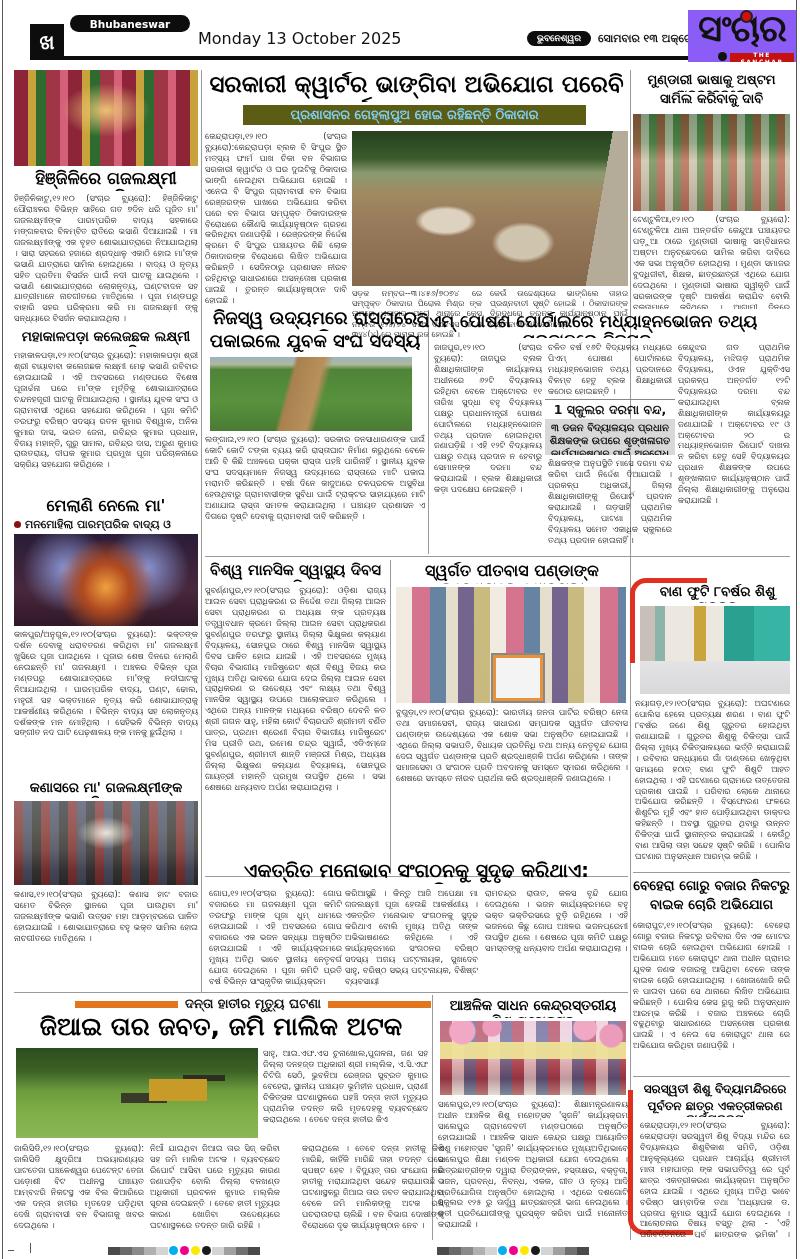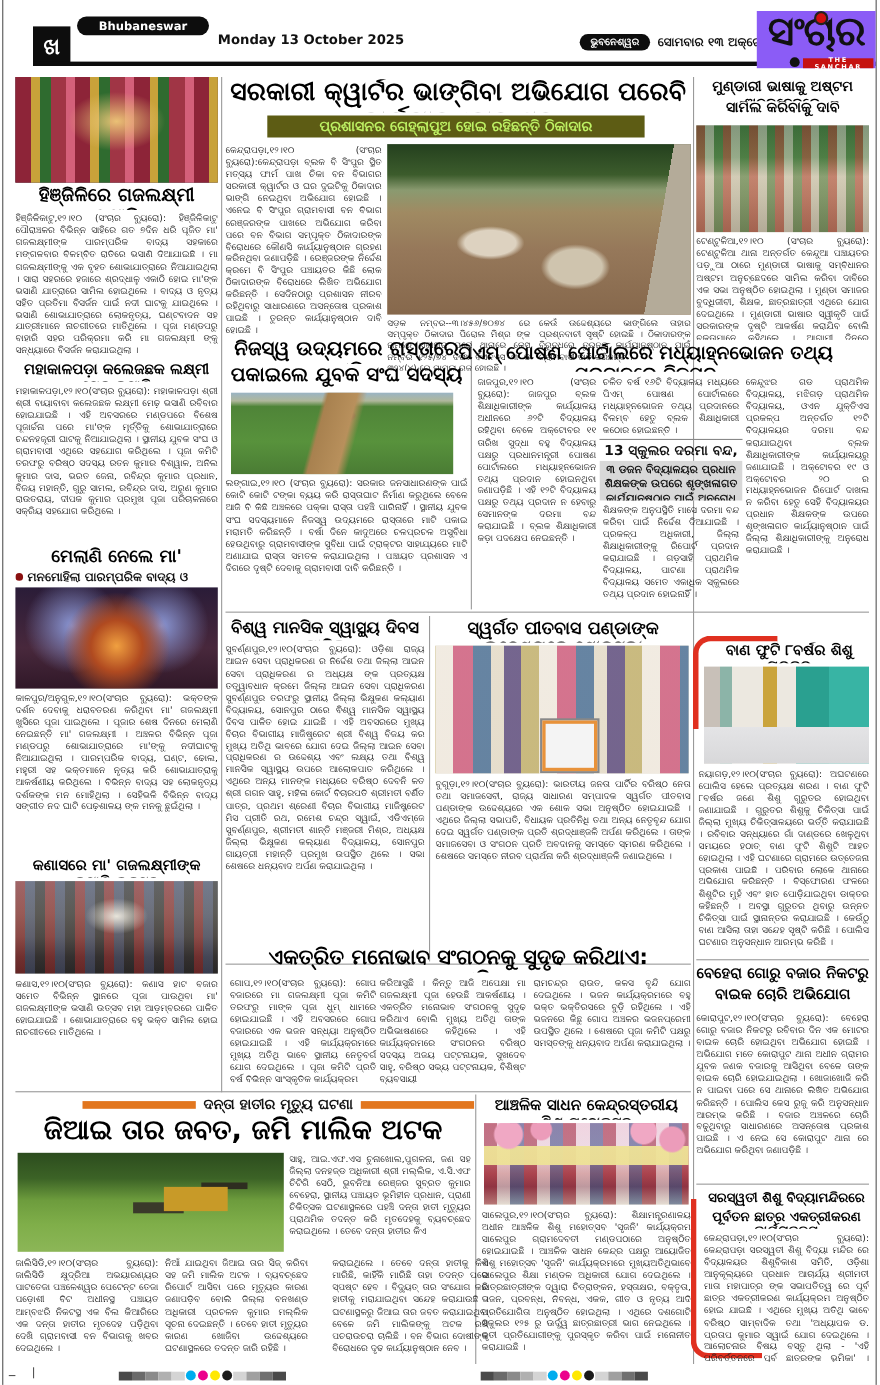--- a/index.html
+++ b/index.html
@@ -8,21 +8,21 @@
   .abs{position:absolute;}
   .hl{font-weight:bold;color:#000;text-align:center;line-height:1.12;overflow:hidden;}
   .body-txt{font-size:8.3px;line-height:1.32;text-align:justify;color:#1b1b1b;overflow:hidden;word-break:break-word;}
   .caption{font-size:8px;line-height:1.28;text-align:justify;color:#1b1b1b;overflow:hidden;}
   .vrule{width:1px;background:#9a9a9a;}
   .hrule{height:1px;background:#9a9a9a;}
   .thickrule{background:#0d0d0d;}
   .pill{background:#0d0d0d;color:#fff;font-weight:bold;border-radius:9px;
         display:flex;align-items:center;justify-content:center;overflow:hidden;}
   .sq{background:#0d0d0d;color:#fff;font-weight:bold;display:flex;align-items:center;justify-content:center;}
-  .subhead{background:#5d5c14;color:#bef264;font-weight:bold;display:flex;align-items:center;justify-content:center;overflow:hidden;}
+  .subhead{background:#5d5c14;color:#7dd3fc;font-weight:bold;display:flex;align-items:center;justify-content:center;overflow:hidden;}
   .photo{overflow:hidden;}
   .kicker{display:flex;align-items:center;gap:7px;}
   .kbar{flex:1;height:7px;background:#e2761e;}
   .ktext{font-weight:bold;font-size:13px;white-space:nowrap;}
   .pmbox{overflow:hidden;text-align:center;font-weight:bold;border-top:1px solid #888;}
   .pmbox .l1{font-size:12.5px;padding:2px 0 1px;}
   .pmbox .l2{background:#d8d8d8;font-size:10px;line-height:1.3;padding:2px 2px 3px;}
   .bracket-tl{border-left:5px solid #e03020;border-top:5px solid #e03020;border-top-left-radius:16px;}
   .bracket-bl{border-left:5px solid #e03020;border-bottom:5px solid #e03020;border-bottom-left-radius:16px;}
   .reg{display:flex;align-items:center;}
@@ -90,21 +90,21 @@
   <div class="abs" style="left:2px;top:0;width:1px;height:1259px;background:#555;"></div>
   <div class="abs" style="left:796px;top:0;width:1px;height:1259px;background:#555;"></div>
 
   <div class="abs sq" style="left:30px;top:24px;width:34px;height:35px;font-size:20px;">
     <span>ଖ</span>
   </div>
   <div class="abs thickrule" style="left:30px;top:56px;width:766px;height:4px;"></div>
   <div class="abs pill" style="left:70px;top:15px;width:120px;height:17px;font-size:10.5px;">
     <span>Bhubaneswar</span>
   </div>
-  <div class="abs" style="left:198px;top:29px;font-size:12px;font-weight:bold;">Monday 13 October 2025</div>
+  <div class="abs" style="left:198px;top:29px;font-size:16px;font-weight:normal;">Monday 13 October 2025</div>
 
   <div class="abs pill" style="left:527px;top:31px;width:64px;height:15px;font-size:9px;">
     <span>ଭୁବନେଶ୍ୱର</span>
   </div>
   <div class="abs" style="left:598px;top:32px;font-size:11px;font-weight:bold;">ସୋମବାର ୧୩ ଅକ୍ଟୋବର ୨୦୨୫</div>
 
   <div class="abs mast" style="left:688px;top:10px;width:108px;height:52px;">
     <span class="mast-word">ସଂଚାର</span>
     <span class="mast-dot" style="left:52px;top:0;"></span>
     <span class="mast-ball" style="left:30px;top:42px;"></span>
@@ -153,21 +153,21 @@
 
   <div class="abs hl" style="left:205px;top:308px;width:220px;height:23px;font-size:18px;">ନିଜସ୍ୱ ଉଦ୍ୟମରେ ରାସ୍ତାରେ ମାଟି</div>
   <div class="abs hl" style="left:205px;top:331px;width:220px;height:23px;font-size:18px;">ପକାଇଲେ ଯୁବକ ସଂଘ ସଦସ୍ୟ</div>
   <div class="abs photo ph-mati" style="left:210px;top:357px;width:202px;height:74px;"></div>
   <div class="abs body-txt" style="left:205px;top:434px;width:220px;height:118px;">ଲଙ୍ଗାଇ,୧୨।୧୦ (ସଂଚାର ବ୍ୟୁରୋ): ସରକାର ଜନସାଧାରଣଙ୍କ ପାଇଁ କୋଟି କୋଟି ଟଙ୍କା ବ୍ୟୟ କରି ରାସ୍ତାଘାଟ ନିର୍ମାଣ କରୁଥିଲେ ବେଳେ ଆଜି ବି କିଛି ଅଞ୍ଚଳରେ ପକ୍କା ରାସ୍ତା ପହଞ୍ଚି ପାରିନାହିଁ । ସ୍ଥାନୀୟ ଯୁବକ ସଂଘ ସଦସ୍ୟମାନେ ନିଜସ୍ୱ ଉଦ୍ୟମରେ ରାସ୍ତାରେ ମାଟି ପକାଇ ମରାମତି କରିଛନ୍ତି । ବର୍ଷା ଦିନେ କାଦୁଅରେ ଚଳପ୍ରଚଳ ଅସୁବିଧା ହେଉଥିବାରୁ ଗ୍ରାମବାସୀଙ୍କ ସୁବିଧା ପାଇଁ ଟ୍ରାକ୍ଟର ସାହାଯ୍ୟରେ ମାଟି ଅଣାଯାଇ ରାସ୍ତା ସମତଳ କରାଯାଇଥିଲା । ପଞ୍ଚାୟତ ପ୍ରଶାସନ ଏ ଦିଗରେ ଦୃଷ୍ଟି ଦେବାକୁ ଗ୍ରାମବାସୀ ଦାବି କରିଛନ୍ତି ।</div>
 
   <div class="abs hl" style="left:384px;top:312px;width:406px;height:26px;font-size:17px;">ପିଏମ୍ ପୋଷଣ ପୋର୍ଟାଲରେ ମଧ୍ୟାହ୍ନଭୋଜନ ତଥ୍ୟ ପ୍ରଦାନରେ ବିଳମ୍ବ</div>
   <div class="abs body-txt" style="left:434px;top:342px;width:108px;height:210px;">ଜାଜପୁର,୧୨।୧୦ (ସଂଚାର ବ୍ୟୁରୋ): ଜାଜପୁର ବ୍ଲକ ଶିକ୍ଷାଧିକାରୀଙ୍କ କାର୍ଯ୍ୟାଳୟ ଅଧୀନରେ ୬୨ଟି ବିଦ୍ୟାଳୟ ରହିଥିବା ବେଳେ ଅକ୍ଟୋବର ୧୧ ତାରିଖ ସୁଦ୍ଧା ବହୁ ବିଦ୍ୟାଳୟ ପକ୍ଷରୁ ପ୍ରଧାନମନ୍ତ୍ରୀ ପୋଷଣ ପୋର୍ଟାଲରେ ମଧ୍ୟାହ୍ନଭୋଜନ ତଥ୍ୟ ପ୍ରଦାନ ହୋଇନଥିବା ଜଣାପଡ଼ିଛି । ଏହି ୧୨ଟି ବିଦ୍ୟାଳୟ ପକ୍ଷରୁ ତଥ୍ୟ ପ୍ରଦାନ ନ ହେବାରୁ ସେମାନଙ୍କ ଦରମା ବନ୍ଦ କରାଯାଇଛି । ବ୍ଲକ ଶିକ୍ଷାଧିକାରୀ କଡ଼ା ପଦକ୍ଷେପ ନେଇଛନ୍ତି ।</div>
   <div class="abs body-txt" style="left:548px;top:342px;width:124px;height:55px;">ଚଳିତ ବର୍ଷ ୧୬ଟି ବିଦ୍ୟାଳୟ ମଧ୍ୟରେ ପିଏମ୍ ପୋଷଣ ପୋର୍ଟାଲରେ ମଧ୍ୟାହ୍ନଭୋଜନ ତଥ୍ୟ ପ୍ରଦାନରେ ବିଳମ୍ବ ହେତୁ ବ୍ଲକ ଶିକ୍ଷାଧିକାରୀ କଠୋର ହୋଇଛନ୍ତି ।</div>
   <div class="abs pmbox" style="left:545px;top:399px;width:130px;height:55px;">
-    <div class="l1">13 ସ୍କୁଲର ଦରମା ବନ୍ଦ,</div>
+    <div class="l1">1 ସ୍କୁଲର ଦରମା ବନ୍ଦ,</div>
     <div class="l2">୩ ଡଜନ ବିଦ୍ୟାଳୟର ପ୍ରଧାନ ଶିକ୍ଷକଙ୍କ ଉପରେ ଶୃଙ୍ଖଳାଗତ କାର୍ଯ୍ୟାନୁଷ୍ଠାନ ପାଇଁ ଅନୁରୋଧ</div>
   </div>
   <div class="abs body-txt" style="left:548px;top:458px;width:124px;height:94px;">ଶିକ୍ଷକଙ୍କ ଅନୁପସ୍ଥିତି ମାସେ ଦରମା ବନ୍ଦ କରିବା ପାଇଁ ନିର୍ଦ୍ଦେଶ ଦିଆଯାଇଛି । ପ୍ରକଳ୍ପ ଅଧିକାରୀ, ଜିଲ୍ଲା ଶିକ୍ଷାଧିକାରୀଙ୍କୁ ରିପୋର୍ଟ ପ୍ରଦାନ କରାଯାଇଛି । ଗଡ଼ସାହି ପ୍ରାଥମିକ ବିଦ୍ୟାଳୟ, ପାଟଣା ପ୍ରାଥମିକ ବିଦ୍ୟାଳୟ ସମେତ ଏକାଧିକ ସ୍କୁଲରେ ତଥ୍ୟ ପ୍ରଦାନ ହୋଇନାହିଁ ।</div>
   <div class="abs body-txt" style="left:678px;top:342px;width:112px;height:210px;">କେନ୍ଦୁଝର ଗଡ ପ୍ରାଥମିକ ବିଦ୍ୟାଳୟ, ମଝିଗଡ଼ ପ୍ରାଥମିକ ବିଦ୍ୟାଳୟ, ଓଏନ ଯୁକ୍ତିଏସ ପ୍ରକଳ୍ପ ଅନ୍ତର୍ଗତ ୧୨ଟି ବିଦ୍ୟାଳୟର ଦରମା ବନ୍ଦ କରାଯାଇଥିବା ବ୍ଲକ ଶିକ୍ଷାଧିକାରୀଙ୍କ କାର୍ଯ୍ୟାଳୟରୁ ଜଣାଯାଇଛି । ଅକ୍ଟୋବର ୧୯ ଓ ଅକ୍ଟୋବର ୨୦ ର ମଧ୍ୟାହ୍ନଭୋଜନ ରିପୋର୍ଟ ଦାଖଲ ନ କରିବା ହେତୁ ସେହି ବିଦ୍ୟାଳୟର ପ୍ରଧାନ ଶିକ୍ଷକଙ୍କ ଉପରେ ଶୃଙ୍ଖଳାଗତ କାର୍ଯ୍ୟାନୁଷ୍ଠାନ ପାଇଁ ଜିଲ୍ଲା ଶିକ୍ଷାଧିକାରୀଙ୍କୁ ଅନୁରୋଧ କରାଯାଇଛି ।</div>
 
   <div class="abs hl" style="left:633px;top:73px;width:157px;height:19px;font-size:13px;">ମୁଣ୍ଡାରୀ ଭାଷାକୁ ଅଷ୍ଟମ ଅନୁଚ୍ଛେଦରେ</div>
   <div class="abs hl" style="left:633px;top:92px;width:157px;height:19px;font-size:13px;">ସାମିଲ କରିବାକୁ ଦାବି</div>
   <div class="abs photo ph-mundari" style="left:633px;top:114px;width:157px;height:97px;"></div>
   <div class="abs body-txt" style="left:633px;top:214px;width:157px;height:95px;">ଟେଣ୍ଟୁଳିଆ,୧୨।୧୦ (ସଂଚାର ବ୍ୟୁରୋ): ଟେଣ୍ଟୁଳିଆ ଥାନା ଅନ୍ତର୍ଗତ କେନ୍ଦୁଆ ପଞ୍ଚାୟତର ପଡ଼ୁଆ ଠାରେ ମୁଣ୍ଡାରୀ ଭାଷାକୁ ସମ୍ବିଧାନର ଅଷ୍ଟମ ଅନୁଚ୍ଛେଦରେ ସାମିଲ କରିବା ଦାବିରେ ଏକ ସଭା ଅନୁଷ୍ଠିତ ହୋଇଥିଲା । ମୁଣ୍ଡା ସମାଜର ବୁଦ୍ଧିଜୀବୀ, ଶିକ୍ଷକ, ଛାତ୍ରଛାତ୍ରୀ ଏଥିରେ ଯୋଗ ଦେଇଥିଲେ । ମୁଣ୍ଡାରୀ ଭାଷାର ସ୍ୱୀକୃତି ପାଇଁ ସରକାରଙ୍କ ଦୃଷ୍ଟି ଆକର୍ଷଣ କରାଯିବ ବୋଲି ବକ୍ତାମାନେ କହିଥିଲେ । ଆଗାମୀ ଦିନରେ ଆନ୍ଦୋଳନ ତୀବ୍ର କରାଯିବ ବୋଲି ସଂଗଠନ ପକ୍ଷରୁ ଚେତାବନୀ ଦିଆଯାଇଛି ।</div>
 

